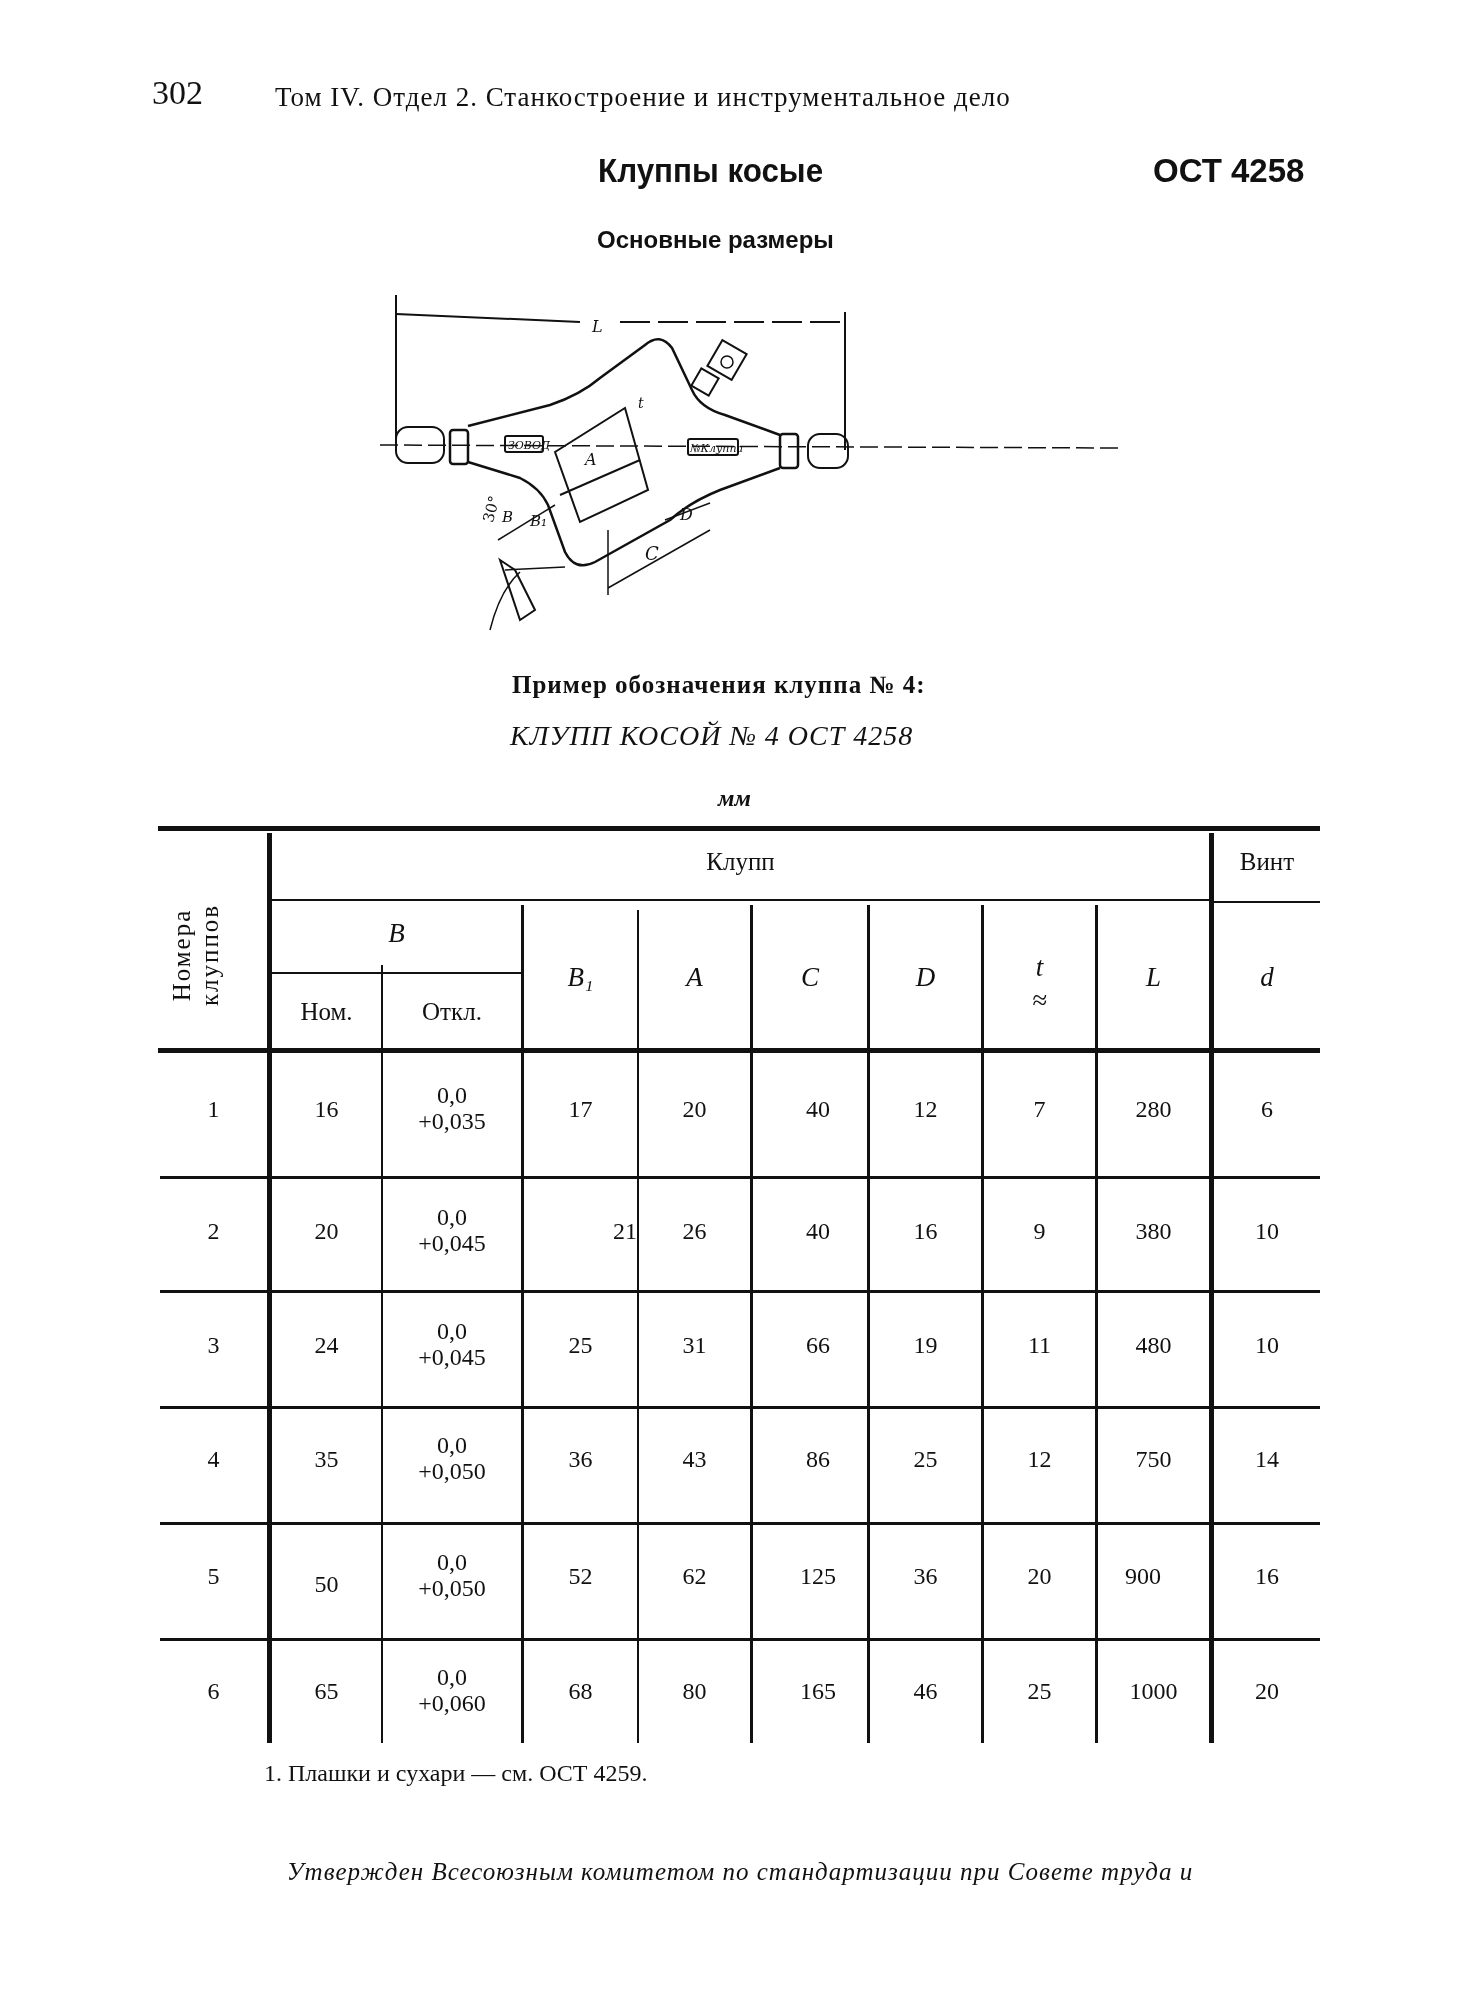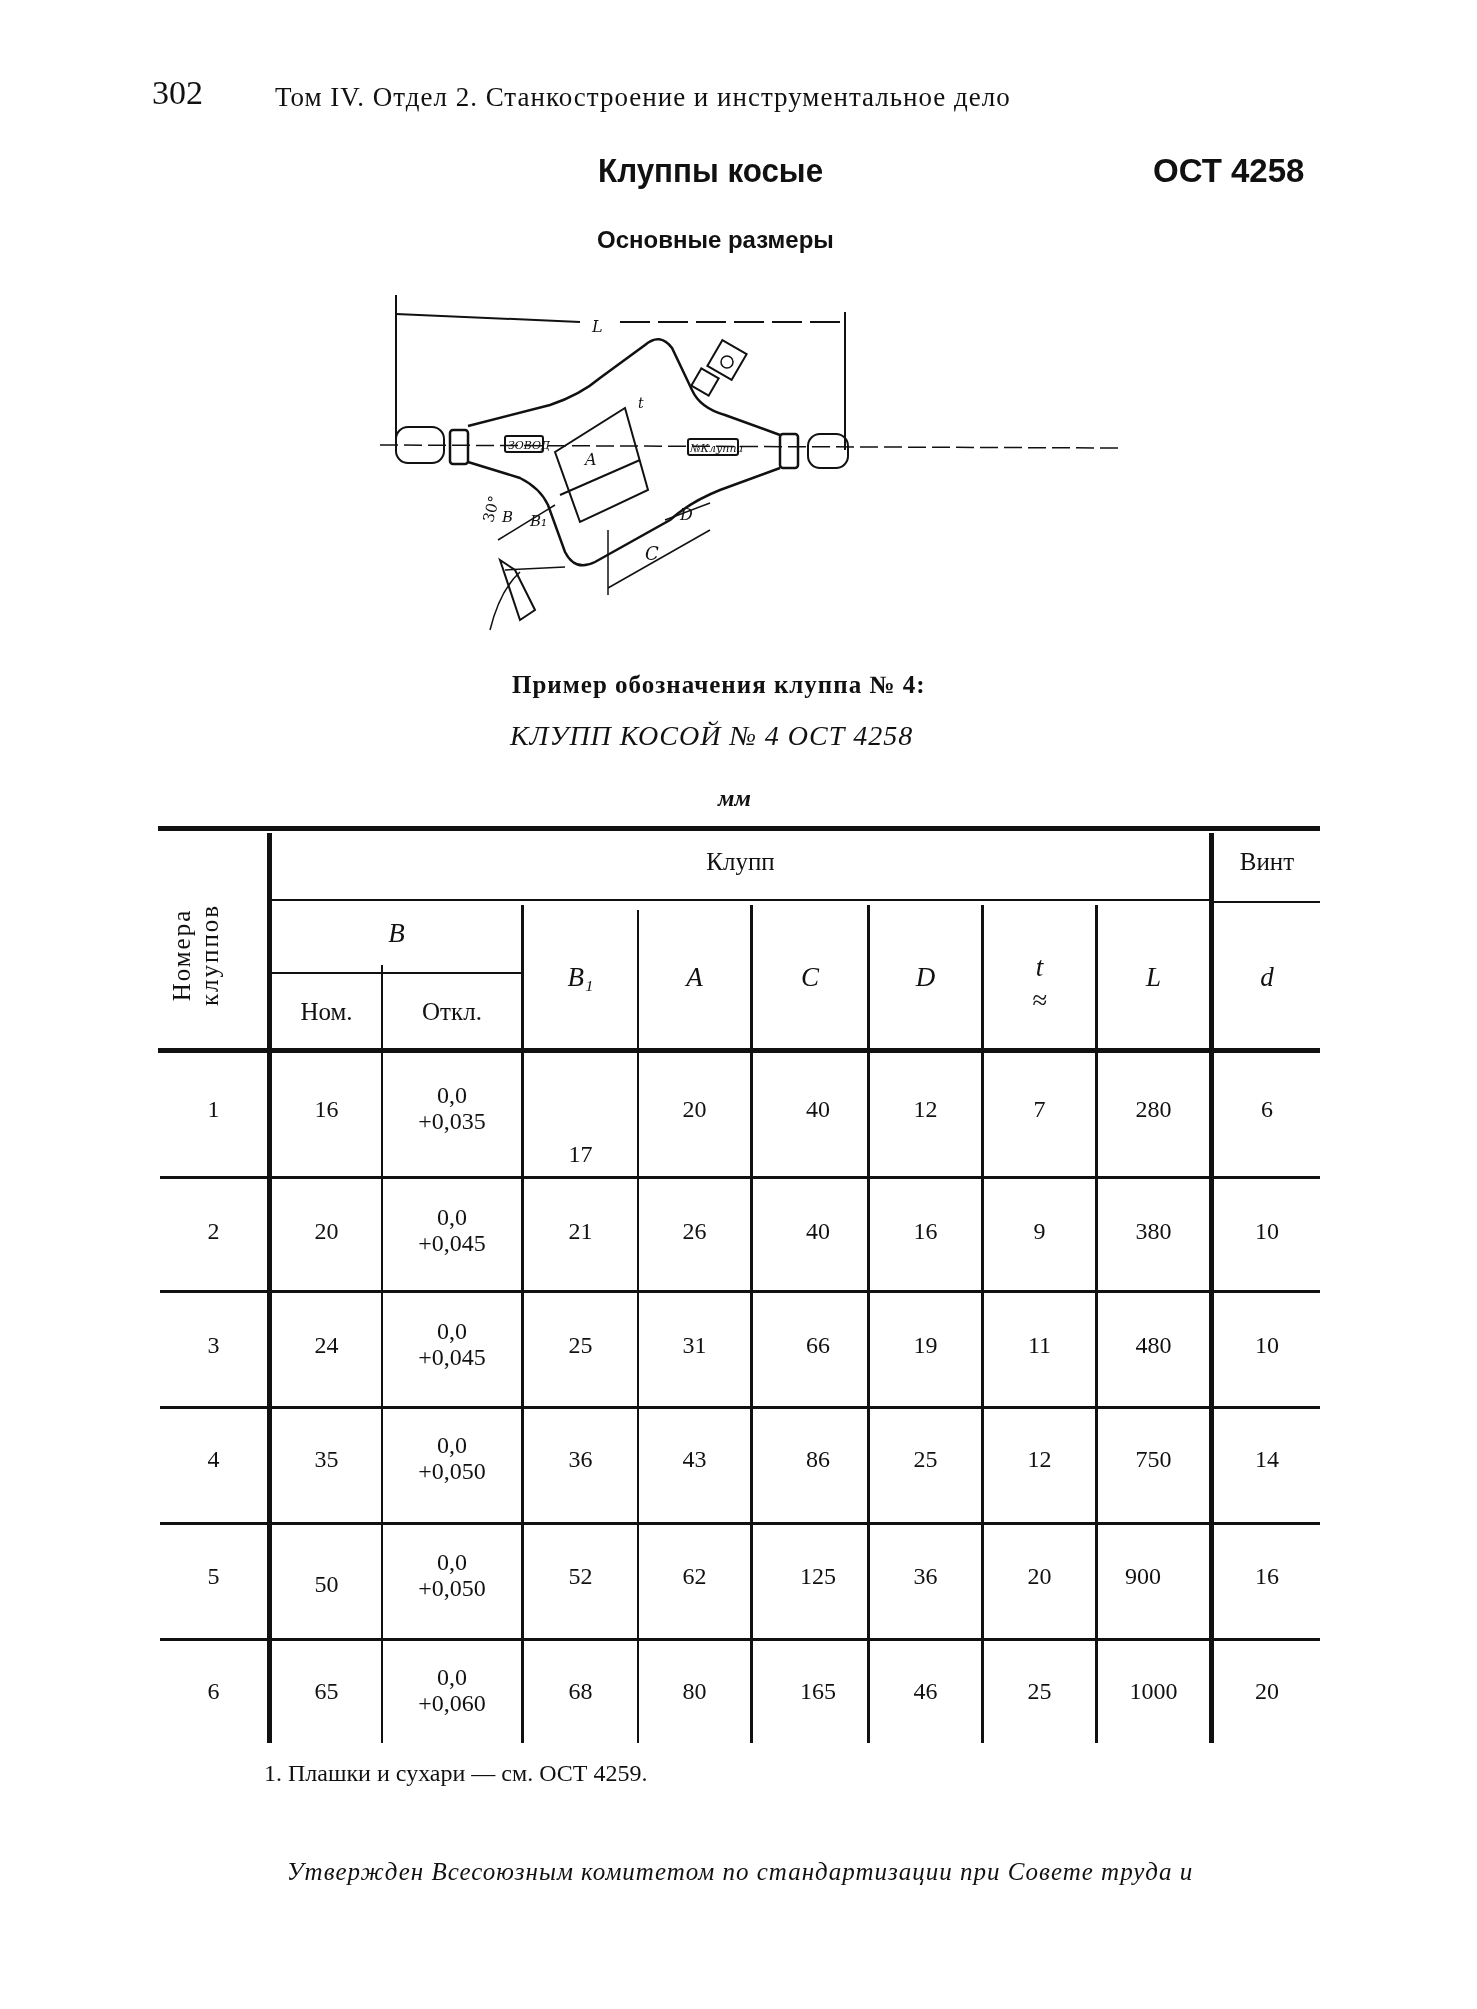--- a/index.html
+++ b/index.html
@@ -125,35 +125,35 @@
   <div class="hline" style="left:160px;top:1290px;width:1160px;"></div>
   <div class="hline" style="left:160px;top:1406px;width:1160px;"></div>
   <div class="hline" style="left:160px;top:1522px;width:1160px;"></div>
   <div class="hline" style="left:160px;top:1638px;width:1160px;"></div>
 
   <div>
     <div class="cell" style="left:160px;top:1096px;width:107px;">1</div>
     <div class="cell" style="left:272px;top:1096px;width:109px;">16</div>
     <div class="cell tol" style="left:383px;top:1082px;width:138px;">0,0</div>
     <div class="cell tol" style="left:383px;top:1108px;width:138px;">+0,035</div>
-    <div class="cell" style="left:524px;top:1096px;width:113px;margin-top:45px;">17</div>
+    <div class="cell" style="left:524px;top:1096px;width:113px;">17</div>
     <div class="cell" style="left:639px;top:1096px;width:111px;">20</div>
     <div class="cell" style="left:753px;top:1096px;width:130px;">40</div>
     <div class="cell" style="left:870px;top:1096px;width:111px;">12</div>
     <div class="cell" style="left:984px;top:1096px;width:111px;">7</div>
     <div class="cell" style="left:1098px;top:1096px;width:111px;">280</div>
     <div class="cell" style="left:1214px;top:1096px;width:106px;">6</div>
   </div>
 
   <div>
     <div class="cell" style="left:160px;top:1218px;width:107px;">2</div>
     <div class="cell" style="left:272px;top:1218px;width:109px;">20</div>
     <div class="cell tol" style="left:383px;top:1204px;width:138px;">0,0</div>
     <div class="cell tol" style="left:383px;top:1230px;width:138px;">+0,045</div>
-    <div class="cell" style="left:524px;top:1218px;width:113px;">21</div>
+    <div class="cell" style="left:524px;top:1218px;width:113px;text-align:right;">21</div>
     <div class="cell" style="left:639px;top:1218px;width:111px;">26</div>
     <div class="cell" style="left:753px;top:1218px;width:130px;">40</div>
     <div class="cell" style="left:870px;top:1218px;width:111px;">16</div>
     <div class="cell" style="left:984px;top:1218px;width:111px;">9</div>
     <div class="cell" style="left:1098px;top:1218px;width:111px;">380</div>
     <div class="cell" style="left:1214px;top:1218px;width:106px;">10</div>
   </div>
 
   <div>
     <div class="cell" style="left:160px;top:1332px;width:107px;">3</div>

